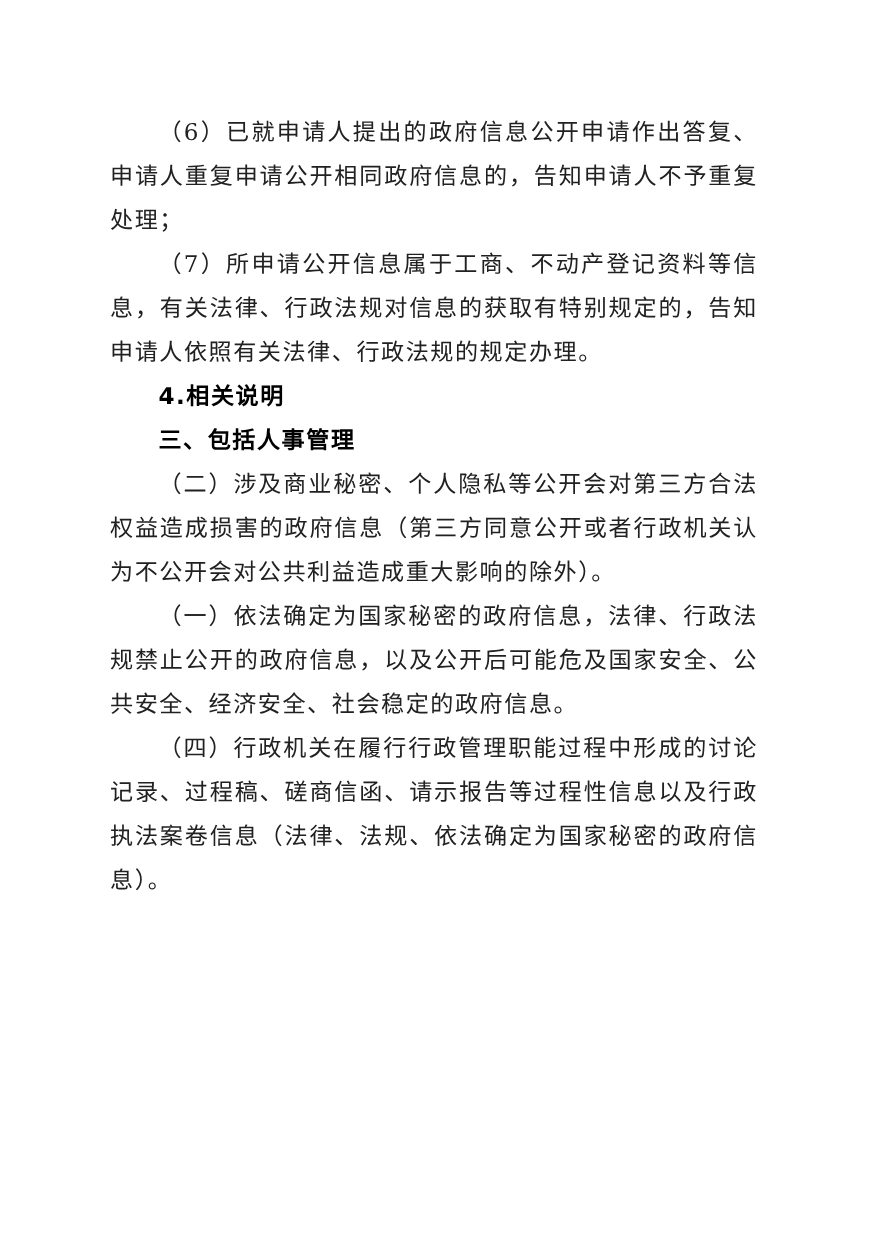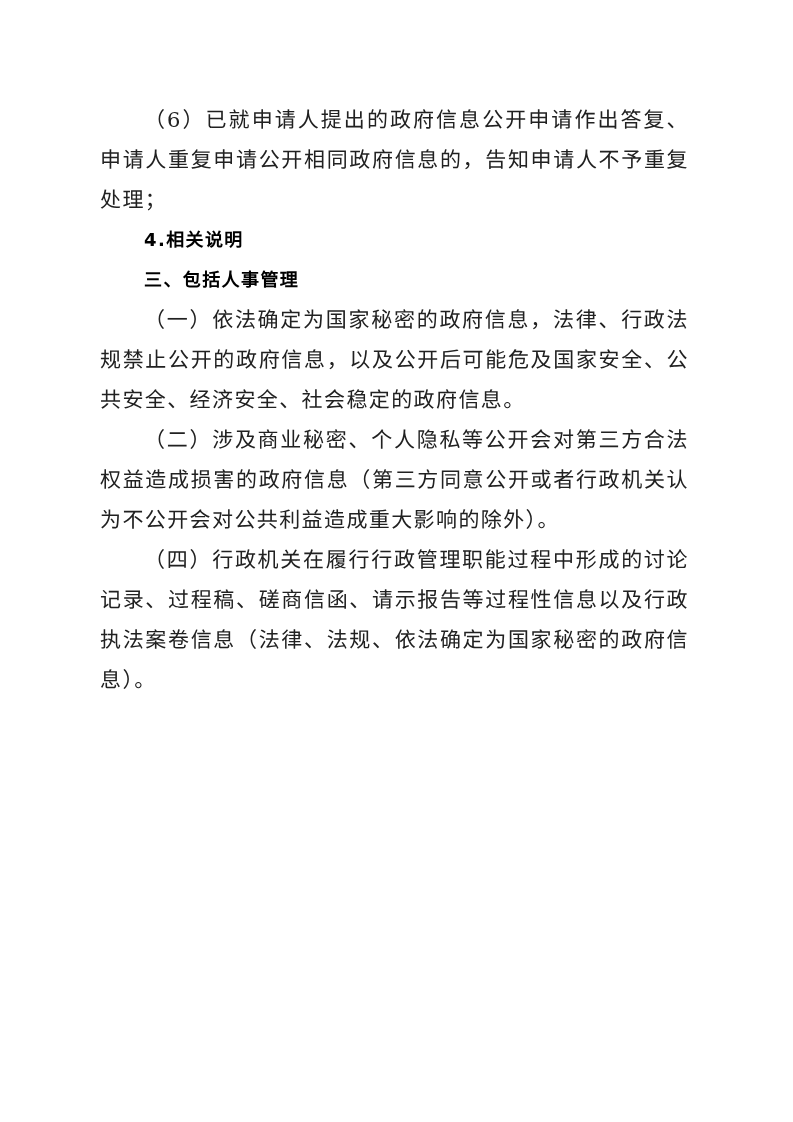--- a/index.html
+++ b/index.html
@@ -28,41 +28,42 @@
     letter-spacing: 1.4px;
     text-indent: 44px;
     text-align: justify;
     text-align-last: left;
     text-justify: inter-character;
     font-weight: 400;
     word-break: break-all;
   }
   .heading {
     margin: 0;
-    font-size: 18px;
+    font-size: 21px;
     line-height: 40px;
     letter-spacing: 1.4px;
     text-indent: 44px;
     font-family: "DejaVu Sans", "Liberation Sans", sans-serif;
     font-weight: 700;
     color: #000000;
     text-align: left;
   }
 </style>
 </head>
 <body>
 
 <div class="page">
   <p class="para">（6）已就申请人提出的政府信息公开申请作出答复、申请人重复申请公开相同政府信息的，告知申请人不予重复处理；</p>
 
+  <p class="para">（7）所申请公开信息属于工商、不动产登记资料等信息，有关法律、行政法规对信息的获取有特别规定的，告知申请人依照有关法律、行政法规的规定办理。</p>
 
   <h3 class="heading">4.相关说明</h3>
 
 
   <h2 class="heading">三、包括人事管理</h2>
 
+  <p class="para">（二）涉及商业秘密、个人隐私等公开会对第三方合法权益造成损害的政府信息（第三方同意公开或者行政机关认为不公开会对公共利益造成重大影响的除外）。</p>
+
   <p class="para">（一）依法确定为国家秘密的政府信息，法律、行政法规禁止公开的政府信息，以及公开后可能危及国家安全、公共安全、经济安全、社会稳定的政府信息。</p>
-
-  <p class="para">（二）涉及商业秘密、个人隐私等公开会对第三方合法权益造成损害的政府信息（第三方同意公开或者行政机关认为不公开会对公共利益造成重大影响的除外）。</p>
 
 
   <p class="para">（四）行政机关在履行行政管理职能过程中形成的讨论记录、过程稿、磋商信函、请示报告等过程性信息以及行政执法案卷信息（法律、法规、依法确定为国家秘密的政府信息）。</p>
 </div>
 
 </body></html>

